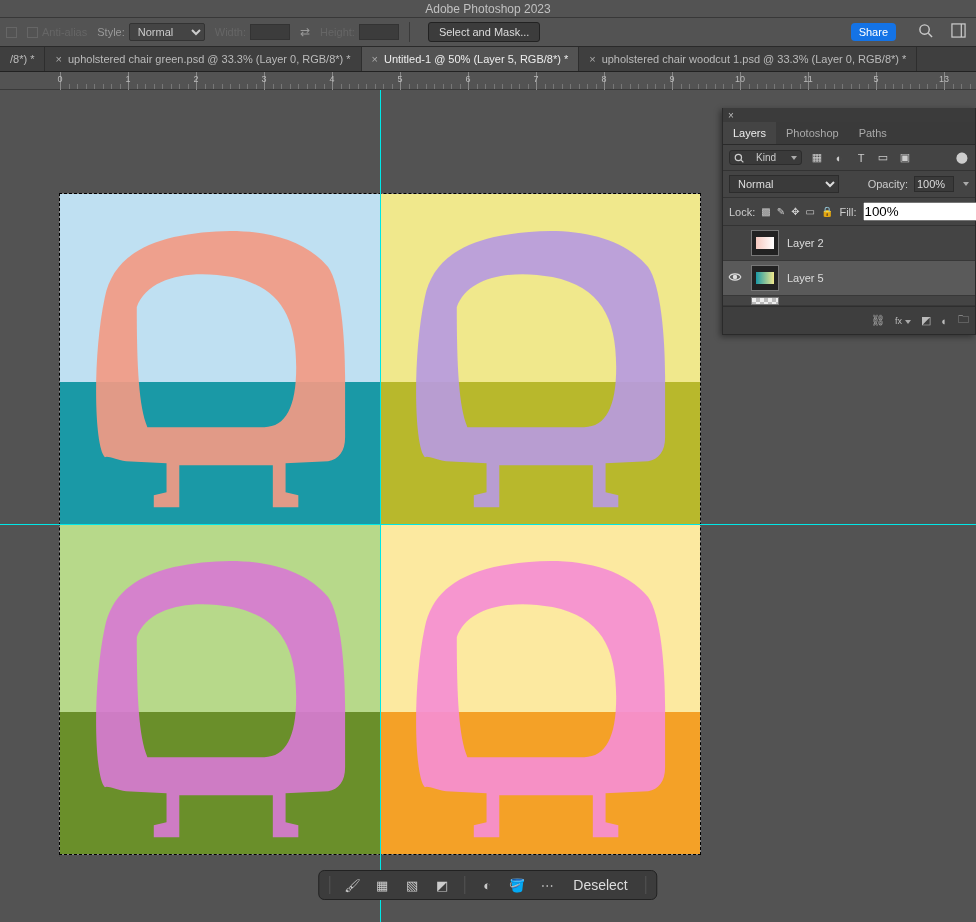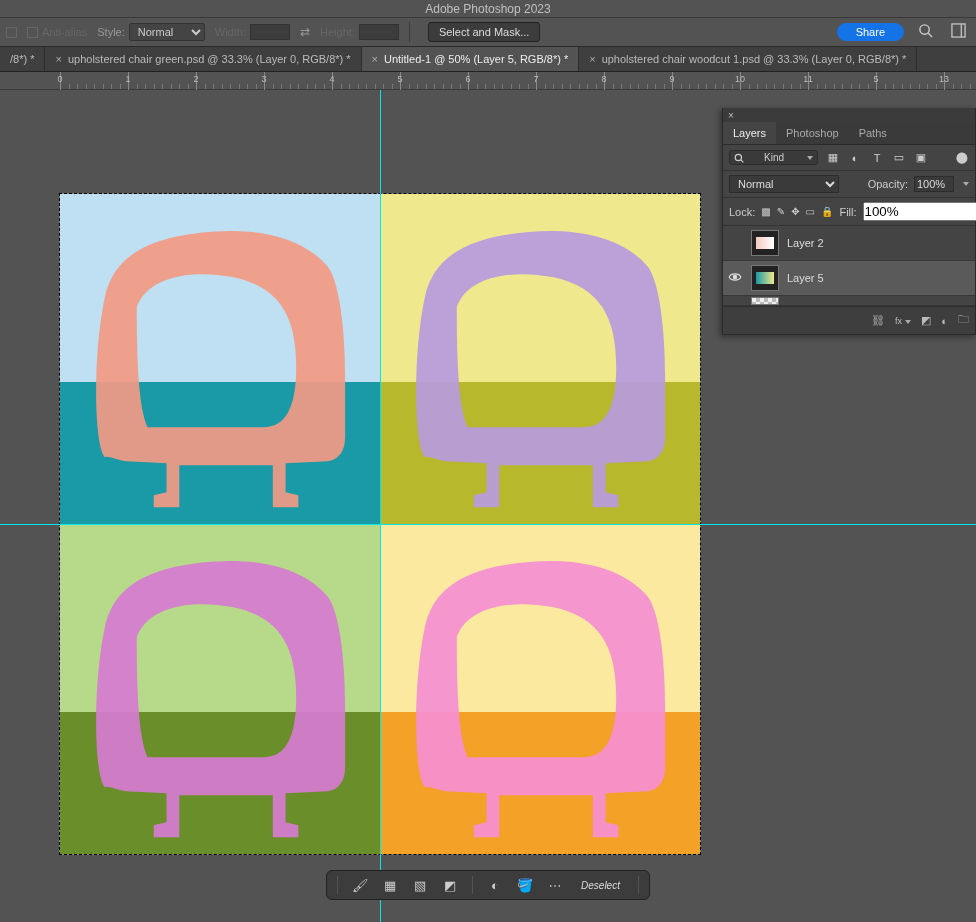--- a/index.html
+++ b/index.html
@@ -11,21 +11,21 @@
   
   .options { height: 29px; background:#535353; border-bottom:1px solid #2a2a2a; display:flex; align-items:center; padding:0 6px; gap:10px; color:#999; font-size:11px; }
   .options .chip { display:flex; align-items:center; gap:4px;}
   .options span.disabled{ color:#666; }
   .options .checkbox { width:11px; height:11px; border:1px solid #666; display:inline-block;}
   .options select { background:#444; color:#ccc; border:1px solid #333; font-size:11px; padding:1px 14px 1px 4px; border-radius:2px;}
   .options input.num { width:40px; background:#3c3c3c; border:1px solid #333; color:#ccc; font-size:11px; padding:1px 3px;}
   .swap-icon{ color:#999; font-size:12px; cursor:default;}
   .selmask { background:#3c3c3c; border:1px solid #222; color:#ddd; font-size:11px; padding:3px 10px; border-radius:3px; margin-left:8px;}
   .options .spacer { flex:1; }
-  .share-btn { background:#1473e6; color:#fff; border:none; border-radius:9px; padding:3px 19px; font-size:11px; }
+  .share-btn { background:#1473e6; color:#fff; border:none; border-radius:4px; padding:3px 8px; font-size:11px; margin-right:8px;}
   .topicon { color:#ccc; font-size:14px; margin:0 4px; }
   .options .divider{ width:1px; height:20px; background:#3a3a3a;}
 
   
   .tabs { height:25px; background:#3f3f3f; border-bottom:1px solid #222; display:flex; align-items:stretch; color:#bbb; font-size:11px;}
   .tab { display:flex; align-items:center; padding:0 10px; gap:6px; border-right:1px solid #2e2e2e; cursor:default;}
   .tab.active { background:#535353; color:#eee;}
   .tab .x { color:#aaa; font-size:11px;}
 
   
@@ -45,31 +45,31 @@
   .chair svg{width:100%;height:100%;display:block;}
 
   
   .guide-v { position:absolute; top:90px; bottom:0; width:1px; background:#00e7e7; }
   .guide-h { position:absolute; left:0; right:0; height:1px; background:#00e7e7; }
 
   
   .ctxbar { position:absolute; bottom:22px; left:50%; transform:translateX(-50%); height:30px; background:#3c3c3c; border:1px solid #222; border-radius:6px; display:flex; align-items:center; padding:0 10px; gap:14px;}
   .ctxbar .sep{ width:1px; height:18px; background:#555;}
   .ctxicon{ color:#ccc; width:16px; text-align:center; font-size:13px;}
-  .ctxbar .deselect{ color:#ddd; font-size:10px; padding:0 4px;font-style:italic;}
+  .ctxbar .deselect{ color:#ddd; font-size:14px; padding:0 4px;}
 
   
   .panel { position:absolute; top:108px; right:0; width:254px; background:#444; border:1px solid #2a2a2a; border-top:none; box-shadow:-2px 2px 6px rgba(0,0,0,.4);}
   .panel-head{ height:14px; background:#3b3b3b; display:flex; align-items:center;}
   .panel-head .x{ color:#bbb; font-size:10px; padding:0 5px;}
   .panel-tabs{ display:flex; background:#3a3a3a; border-bottom:1px solid #2a2a2a;}
   .ptab{ padding:5px 10px; font-size:11px; color:#aaa; cursor:default;}
   .ptab.active{ background:#444; color:#eee;}
   .panel-row1{ display:flex; align-items:center; padding:5px 6px; gap:8px; border-bottom:1px solid #333;}
-  .panel-row1 .filter{ display:flex; align-items:center; gap:20px; background:#3a3a3a; border:1px solid #2c2c2c; border-radius:3px; padding:1px 4px; color:#ccc; font-size:10px;}
+  .panel-row1 .filter{ display:flex; align-items:center; gap:12px; background:#3a3a3a; border:1px solid #2c2c2c; border-radius:3px; padding:1px 4px; color:#ccc; font-size:10px;}
   .panel-row1 .ficon{ color:#ccc; font-size:11px; width:14px; text-align:center;}
   .panel-row2{ display:flex; align-items:center; padding:4px 6px; gap:6px; border-bottom:1px solid #333; font-size:11px; color:#ccc;}
   .panel-row2 select{ background:#3a3a3a; border:1px solid #2c2c2c; color:#ddd; font-size:11px; padding:1px 4px; flex:0 0 110px;}
   .panel-row2 .op{ margin-left:auto;}
   .panel-row2 input{ width:40px; background:#3a3a3a; border:1px solid #2c2c2c; color:#ddd; font-size:11px; padding:1px 2px;}
   .panel-row3{ display:flex; align-items:center; padding:4px 6px; gap:6px; border-bottom:1px solid #333; font-size:11px; color:#ccc;}
   .panel-row3 .licon{ color:#ccc; font-size:10px; width:14px; text-align:center;}
   .layers-list{ }
   .layer{ display:flex; align-items:center; padding:4px 4px; gap:8px; border-bottom:1px solid #383838;}
   .layer.selected{ background:#5a5a5a;}

